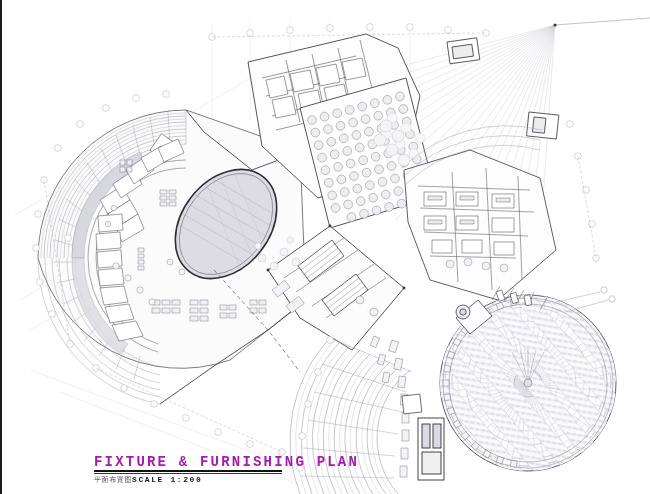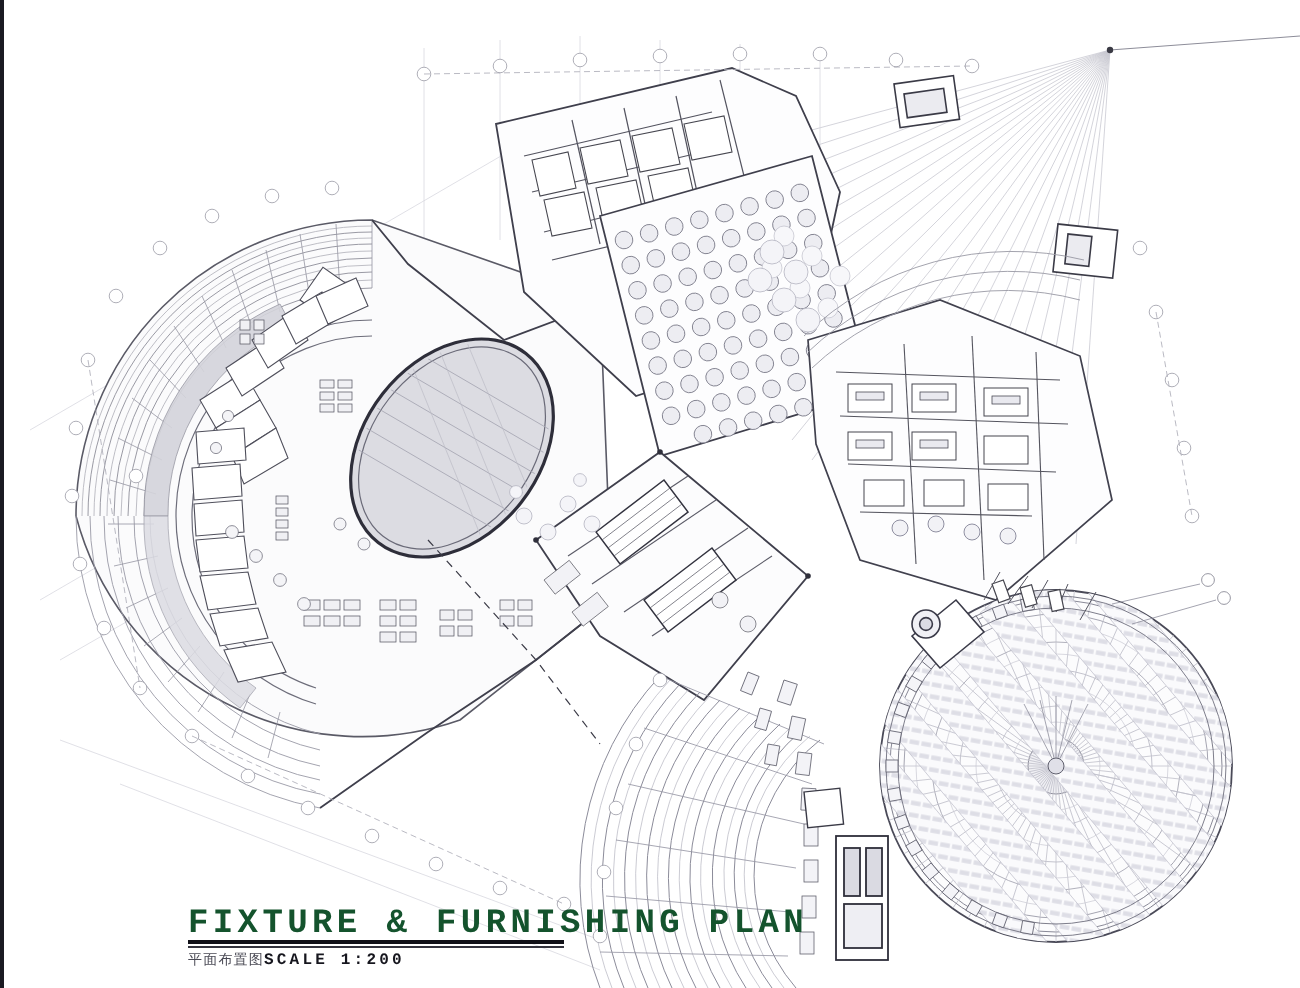--- a/index.html
+++ b/index.html
@@ -31,23 +31,23 @@
     height: 494px;
   }
   
   #title-block {
     position: absolute;
     left: 94px;
     top: 456px;
     width: 188px;
   }
   #title-main {
-    font-size: 17px;
+    font-size: 14px;
     letter-spacing: 2.2px;
-    color: #14532d;
+    color: #a21caf;
     font-weight: 700;
     white-space: nowrap;
     line-height: 13px;
     font-family: "Liberation Mono", monospace;
     text-align: right;
   }
   #title-rule-thick {
     height: 1.6px;
     background: #111118;
     margin-top: 1px;

